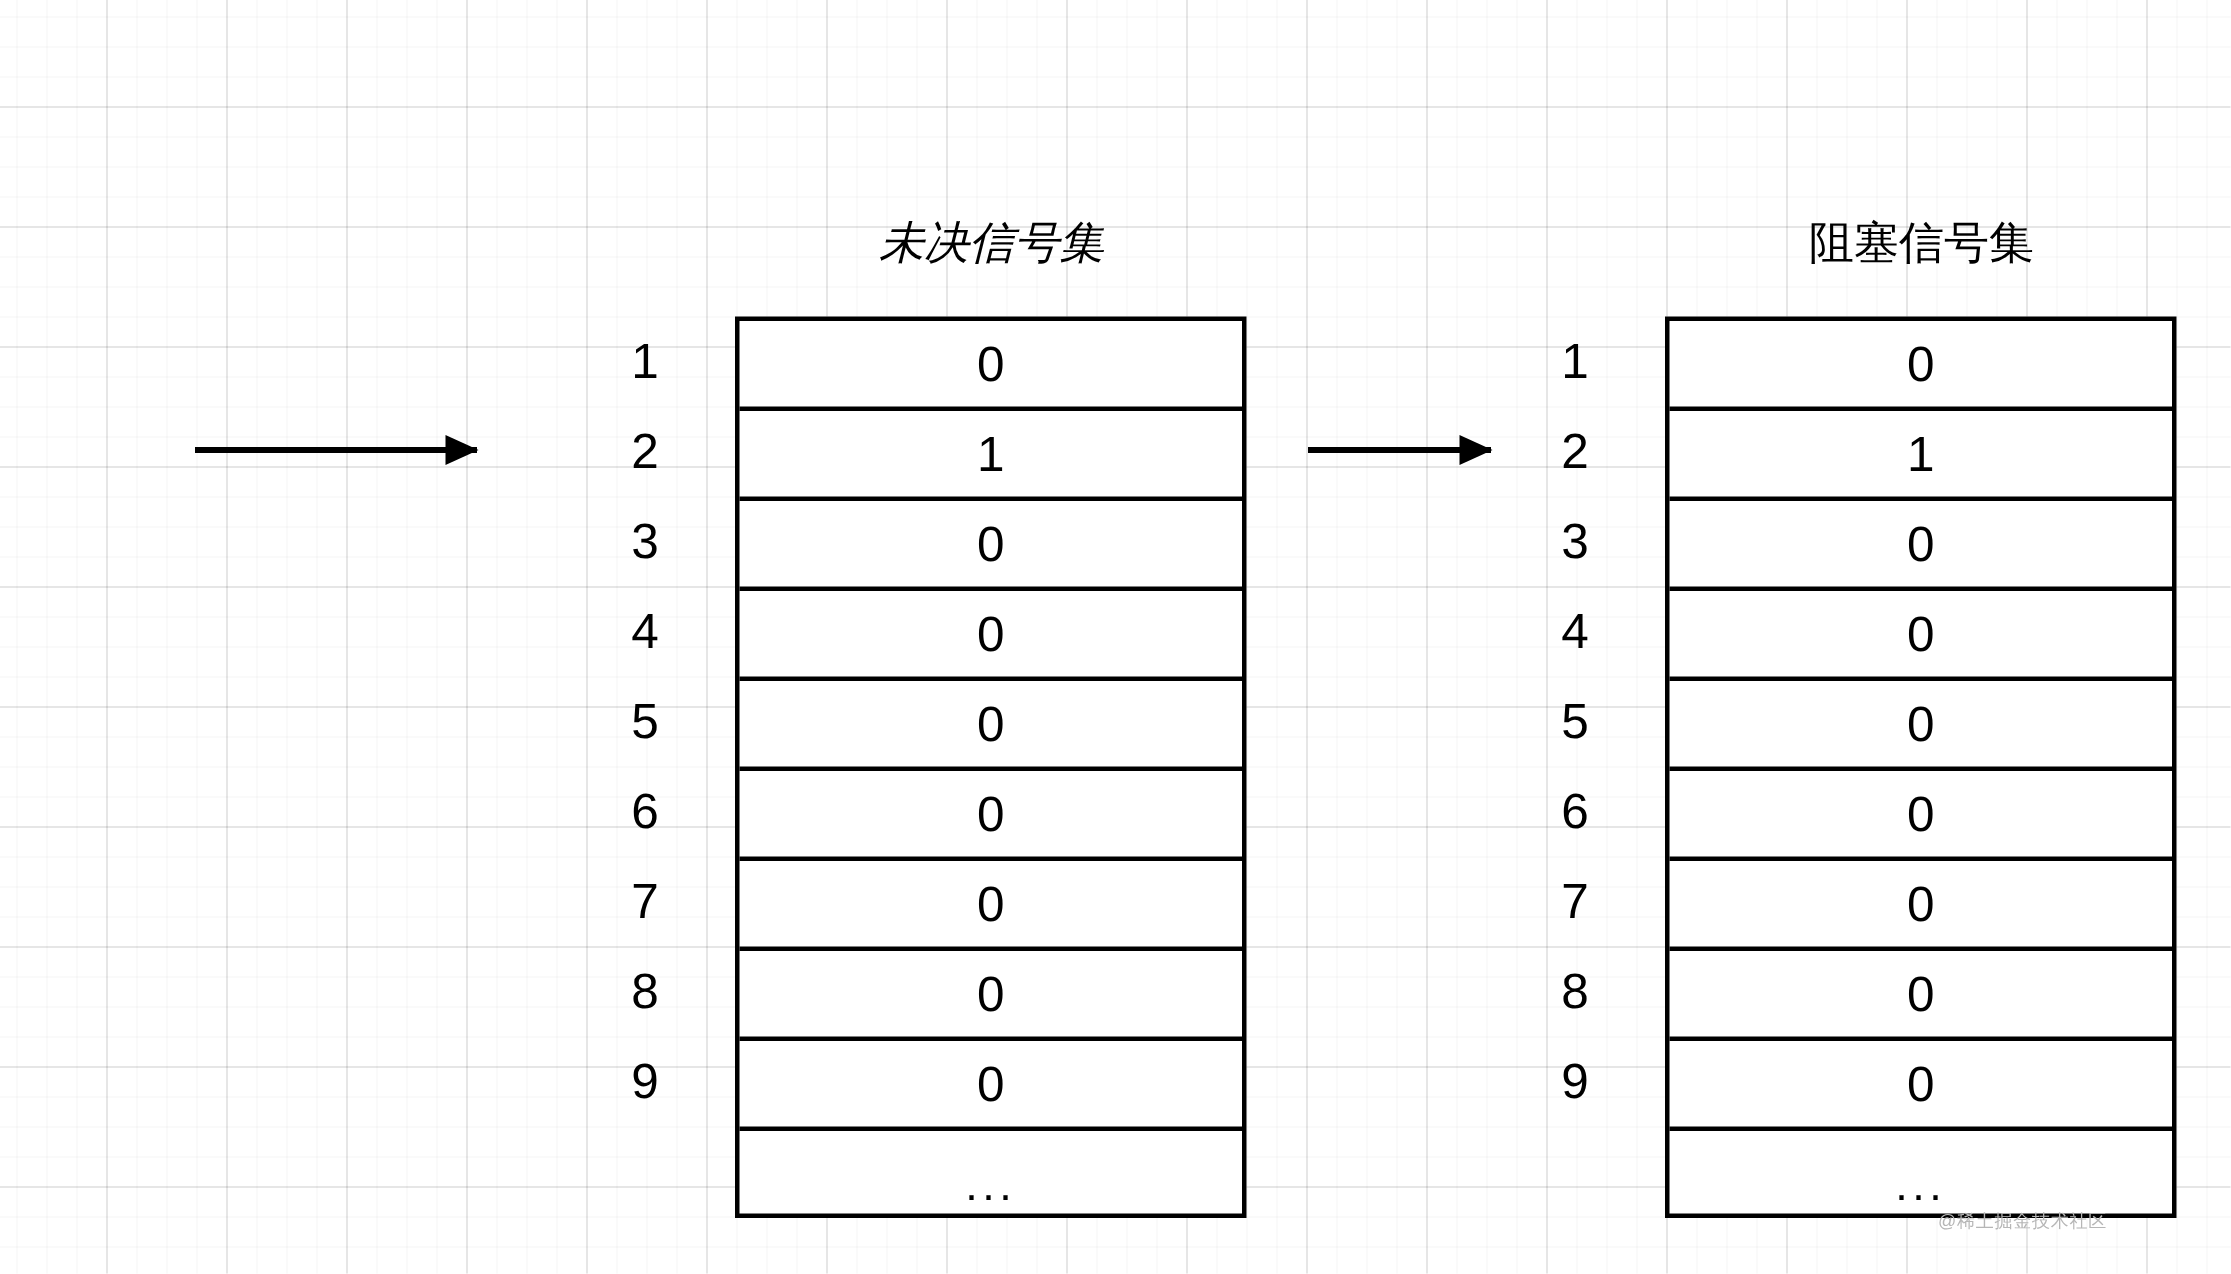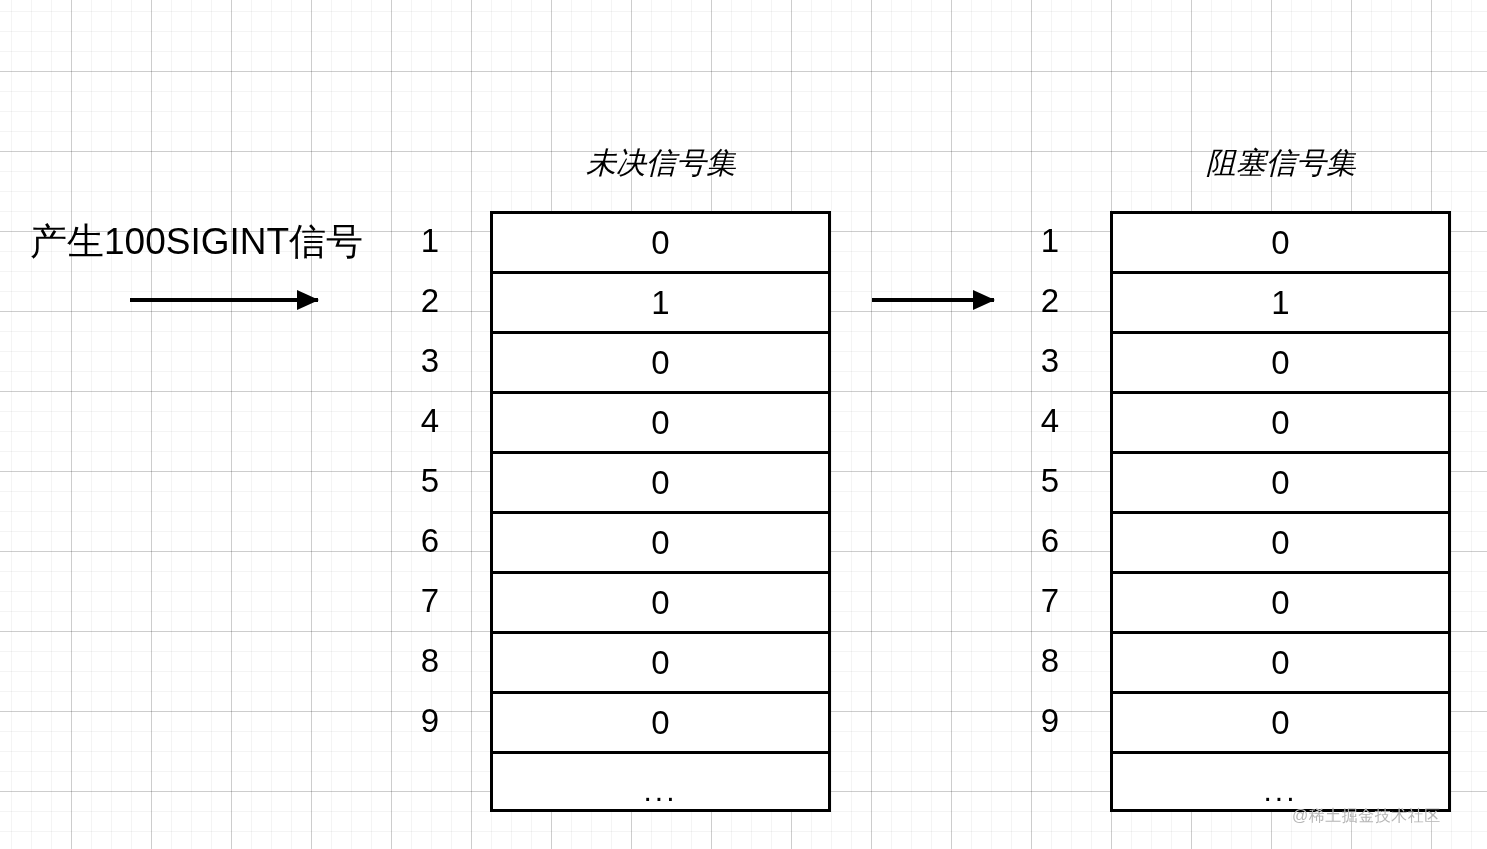--- a/index.html
+++ b/index.html
@@ -64,21 +64,21 @@
   
   .set-title {
     position: absolute;
     font-size: 30px;
     line-height: 36px;
     color: #000000;
     text-align: center;
     white-space: nowrap;
   }
   #title-pending { left: 491px; top: 145px; width: 340px; font-style: italic; }
-  #title-blocked { left: 1111px; top: 145px; width: 340px; font-style: italic; }
+  #title-blocked { left: 1111px; top: 145px; width: 340px; }
 
   .index-col {
     position: absolute;
     top: 211px;
     width: 44px;
   }
   #index-pending { left: 408px; }
   #index-blocked { left: 1028px; }
 
   .index-cell {
@@ -121,32 +121,31 @@
     letter-spacing: 3px;
     position: relative;
     top: 6px;
   }
 
   
   .watermark {
     position: absolute;
     left: 1292px;
     top: 806px;
-    font-size: 16px;
+    font-size: 12px;
     color: #b6b6b6;
     white-space: nowrap;
     letter-spacing: 0.5px;
   }
 </style>
 </head>
 <body>
 
 <div id="canvas">
 
-  <div class="source-label">产生100SIGINT信号</div>
 
   <div class="arrow" id="arrow-produce"></div>
 
   <div class="arrow" id="arrow-transfer"></div>
 
   <div class="set-title" id="title-pending">未决信号集</div>
 
   <div class="index-col" id="index-pending">
     <div class="index-cell">1</div>
     <div class="index-cell">2</div>

